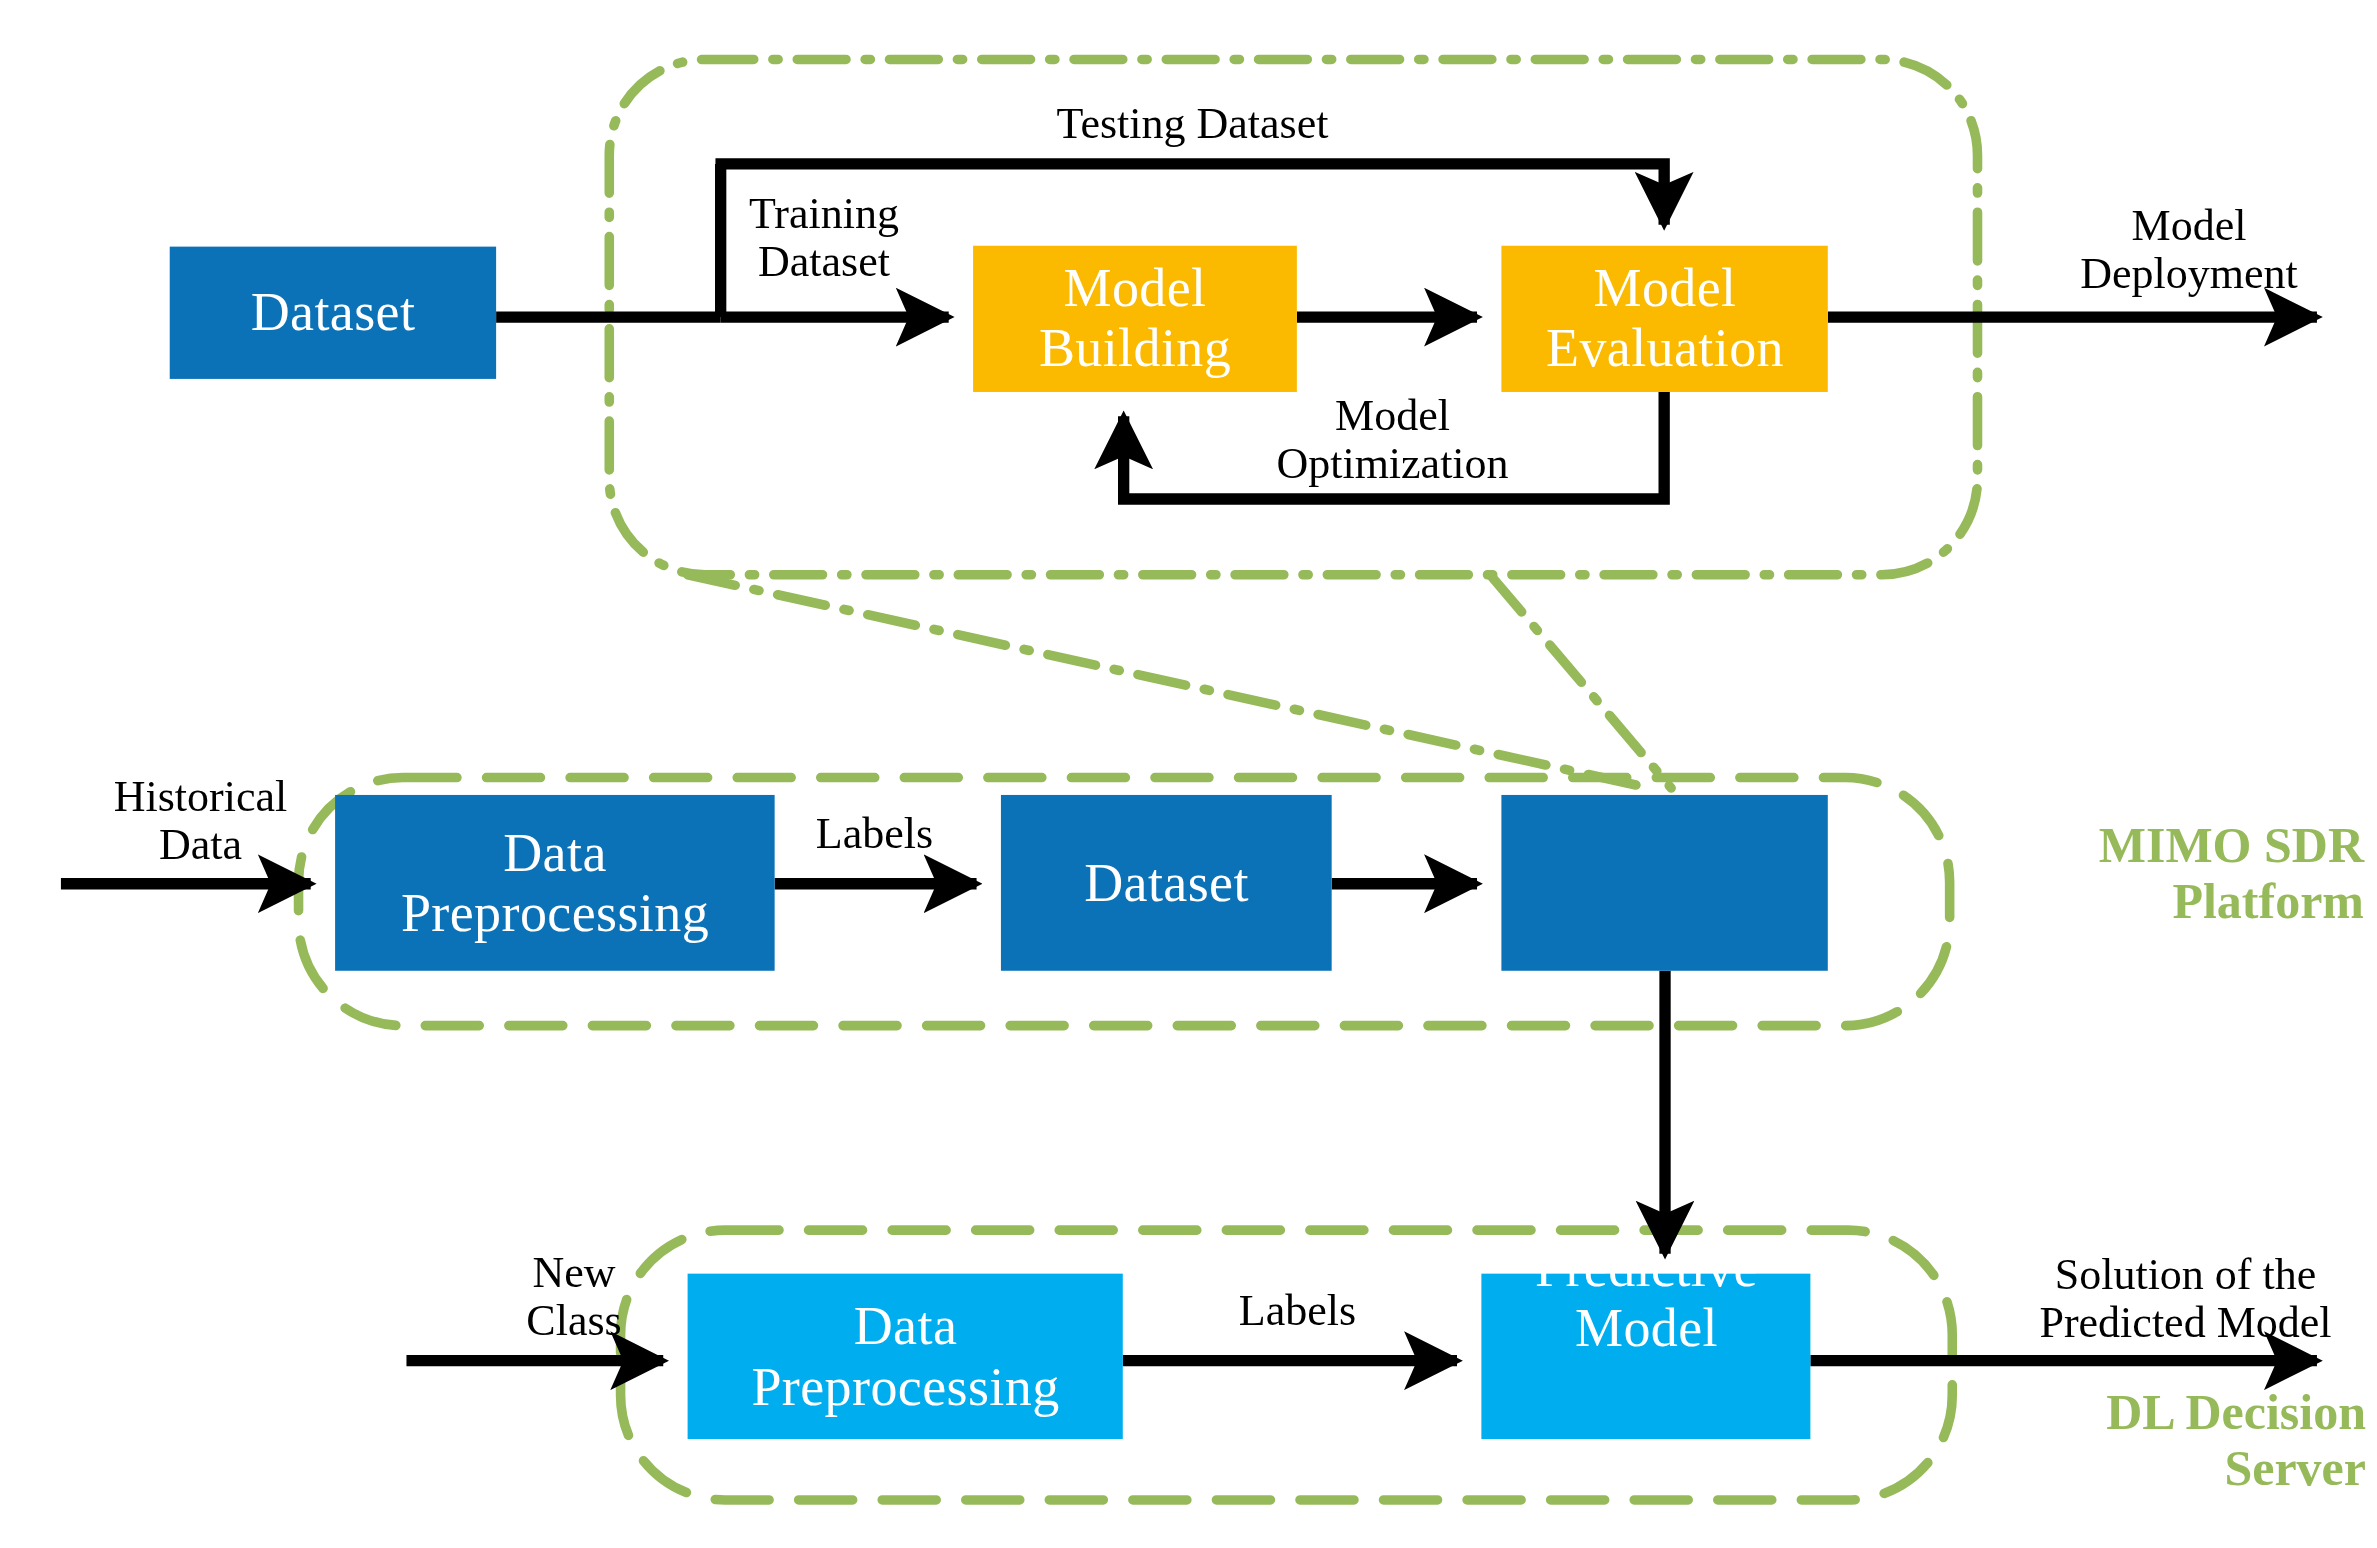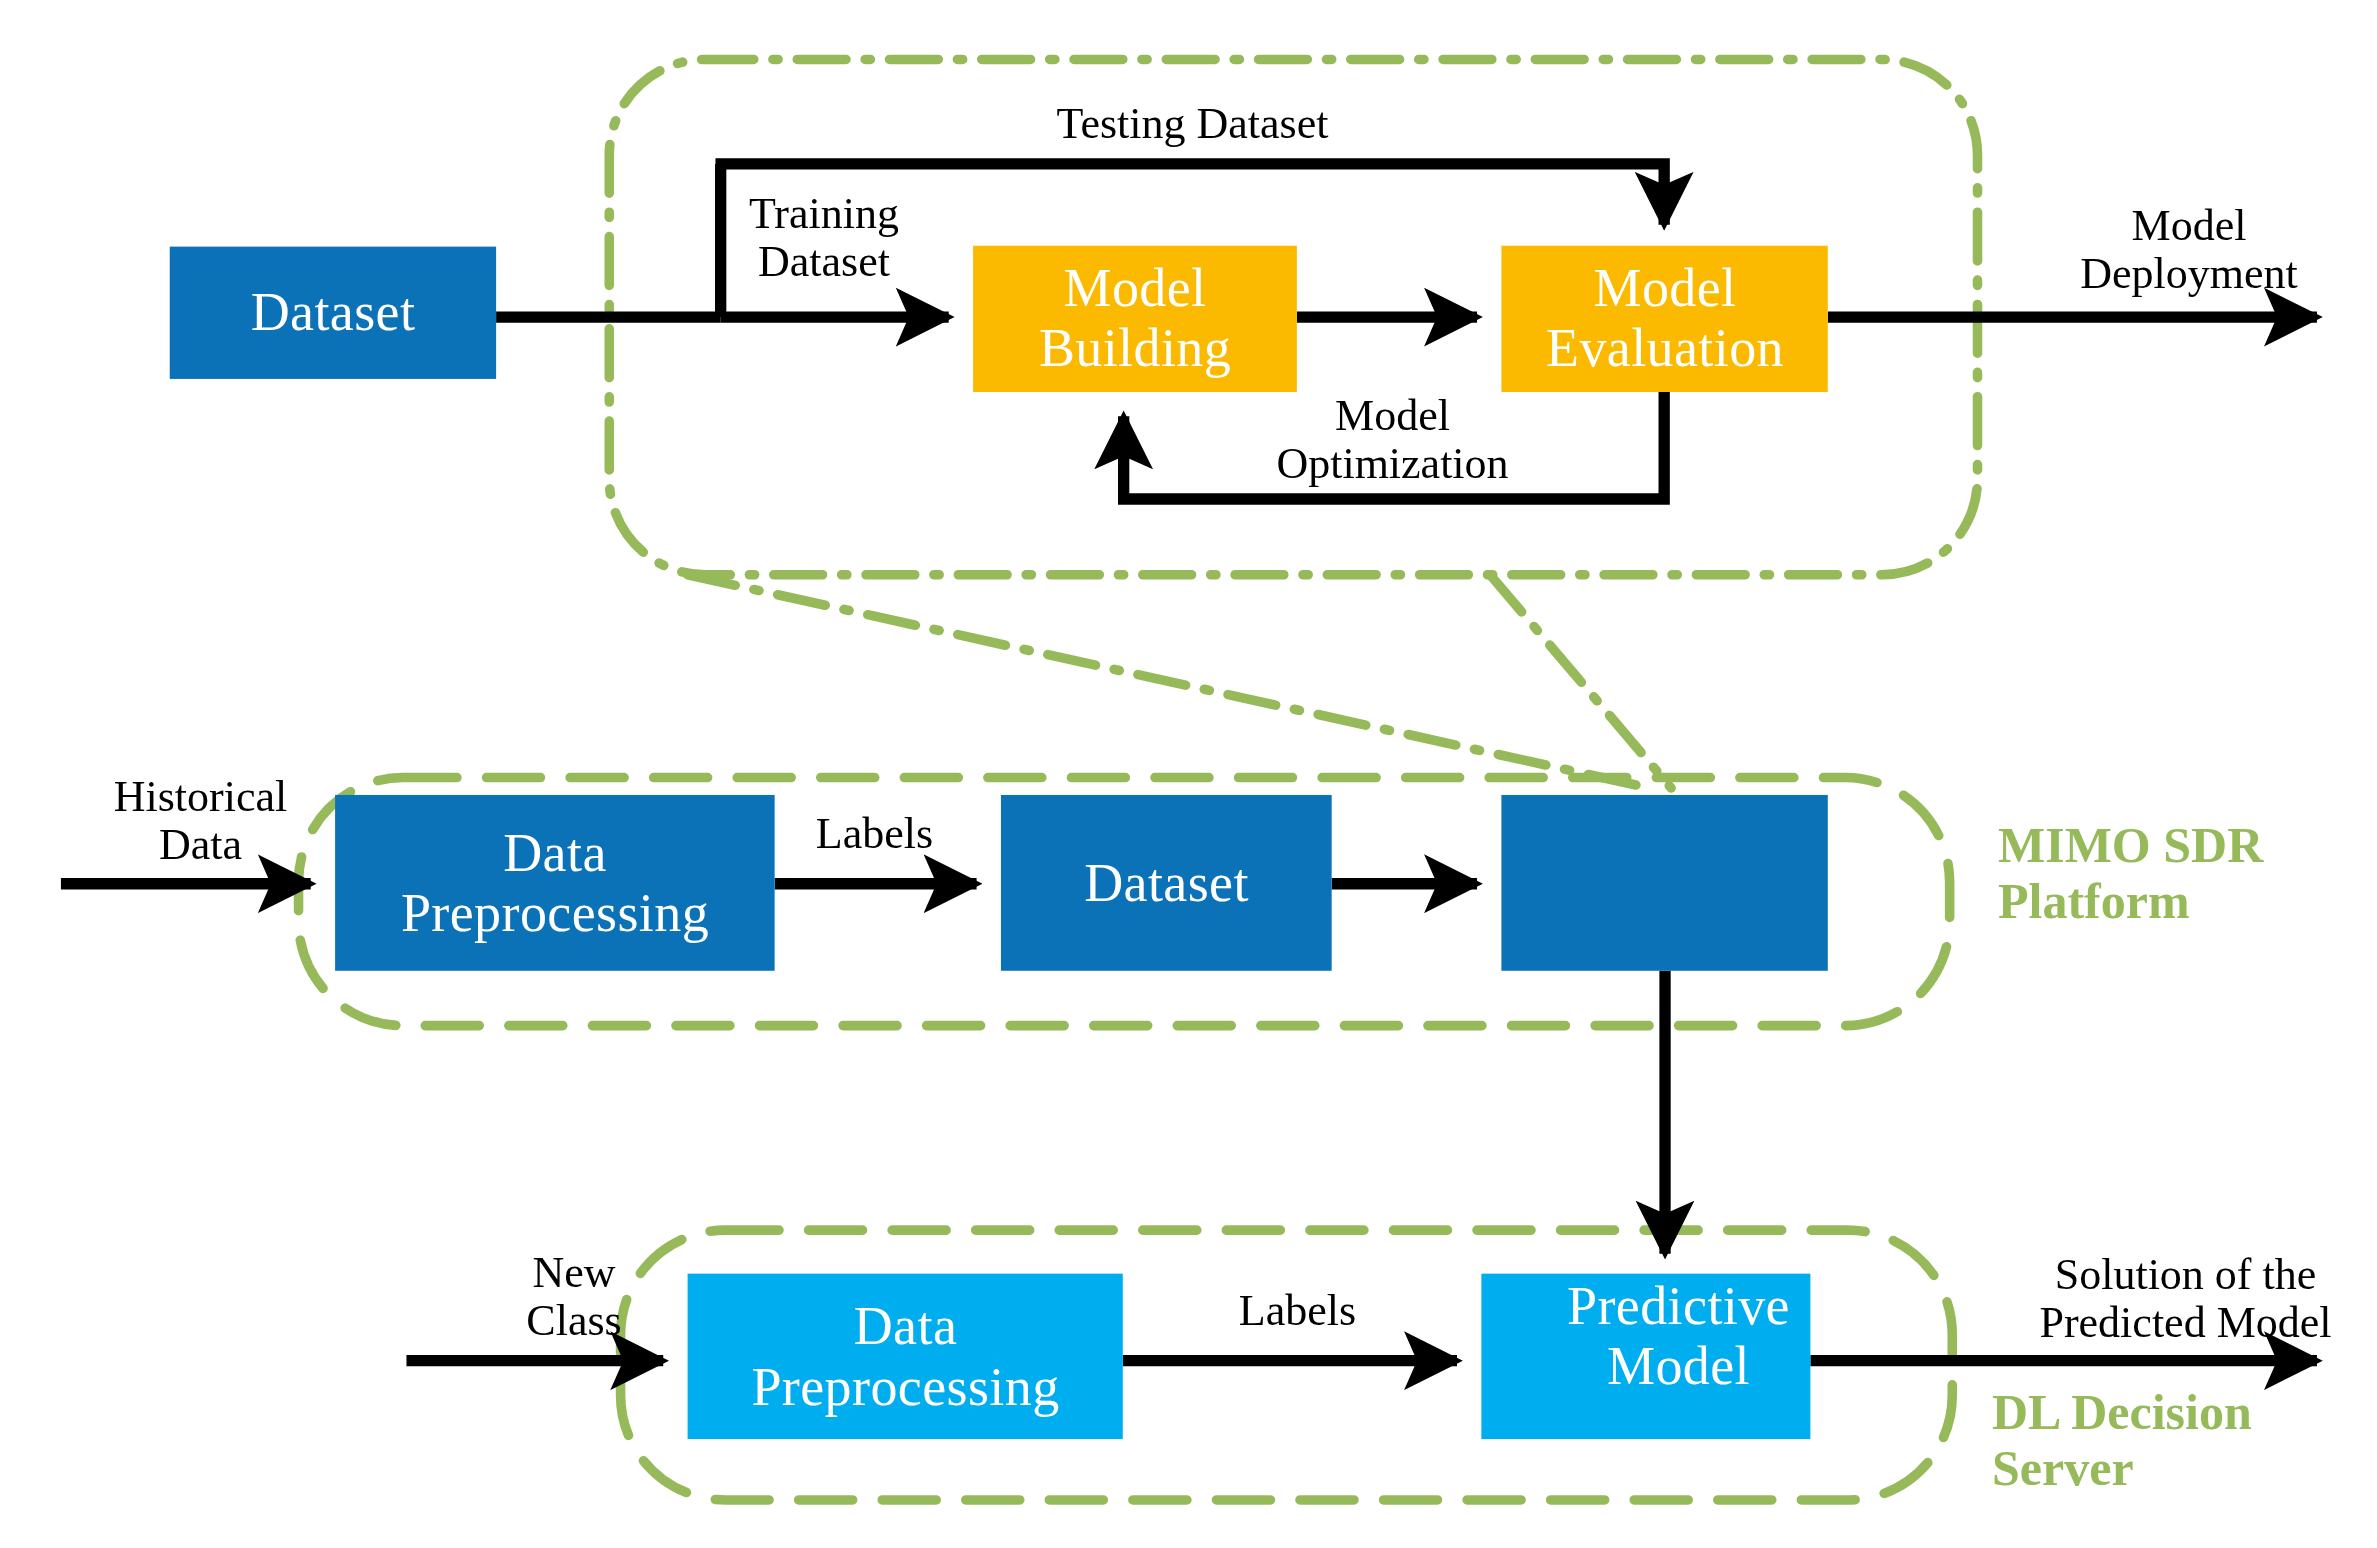--- a/index.html
+++ b/index.html
@@ -10,21 +10,21 @@
     position:absolute;display:flex;align-items:center;justify-content:center;
     color:#ffffff;font-family:"Liberation Serif",serif;text-align:center;
     line-height:1.12;font-size:54px;letter-spacing:0.4px;pointer-events:auto;
   }
   .edgelabel{
     position:absolute;color:#000;font-family:"Liberation Serif",serif;
     text-align:center;line-height:1.1;font-size:44px;white-space:pre-line;
   }
   .grouplabel{
     position:absolute;color:#96BA5A;font-family:"Liberation Serif",serif;
-    font-weight:bold;text-align:left;line-height:1.12;font-size:50px;
+    font-weight:bold;text-align:right;line-height:1.12;font-size:50px;
     white-space:pre-line;
   }
 </style>
 </head>
 <body>
 
 <div id="stage">
 
   <svg viewBox="0 0 2731 1779" xmlns="http://www.w3.org/2000/svg">
     <defs>
@@ -88,21 +88,21 @@
 
   <div class="boxlabel" style="left:335px;top:795px;width:440px;height:176px;white-space:pre-line;">Data
 Preprocessing</div>
 
   <div class="boxlabel" style="left:1001px;top:795px;width:331px;height:176px;">Dataset</div>
 
 
   <div class="boxlabel" style="left:688px;top:1274px;width:435px;height:165px;white-space:pre-line;">Data
 Preprocessing</div>
 
-  <div class="boxlabel" style="left:1482px;top:1264px;width:329px;height:144px;white-space:pre-line;padding-left:32px;">Predictive
+  <div class="boxlabel" style="left:1482px;top:1226px;width:329px;height:144px;white-space:pre-line;">Predictive
 Model</div>
 
   <div class="edgelabel" style="left:966px;top:100px;width:453px;">Testing Dataset</div>
 
   <div class="edgelabel" style="left:702px;top:190px;width:244px;">Training
 Dataset</div>
 
   <div class="edgelabel" style="left:1201px;top:392px;width:383px;">Model
 Optimization</div>
 

